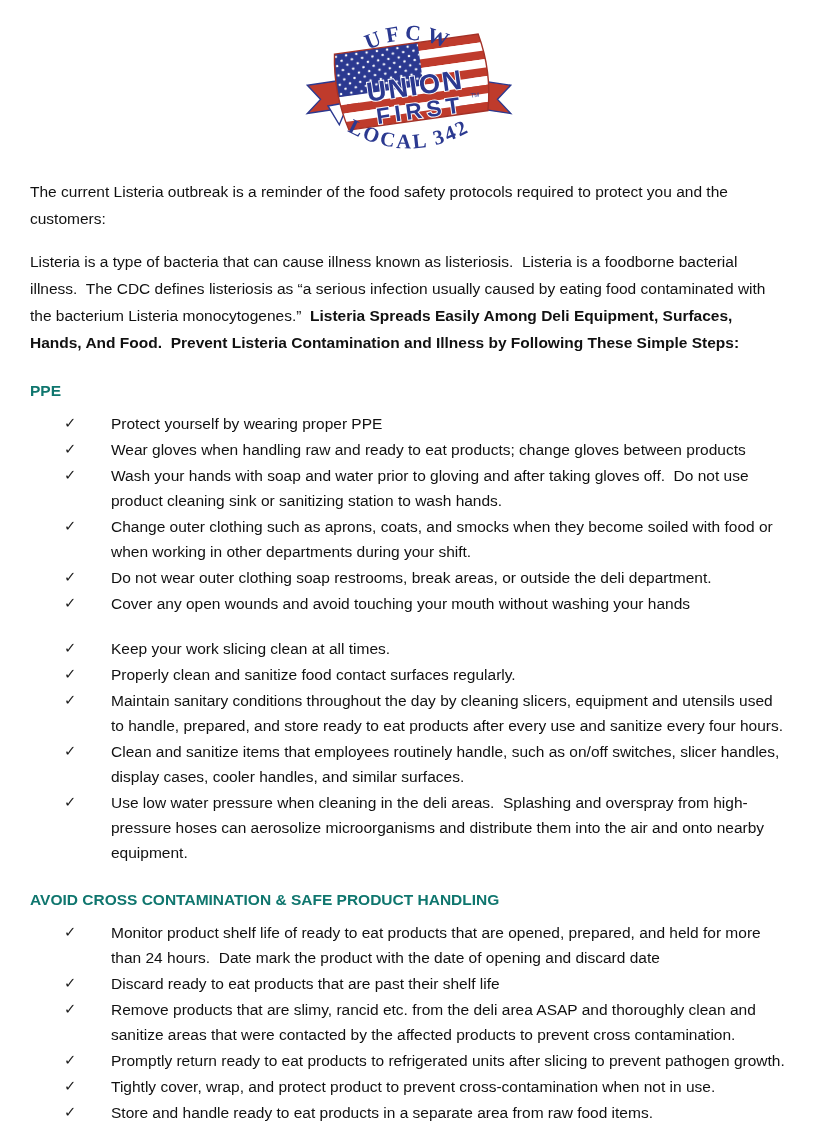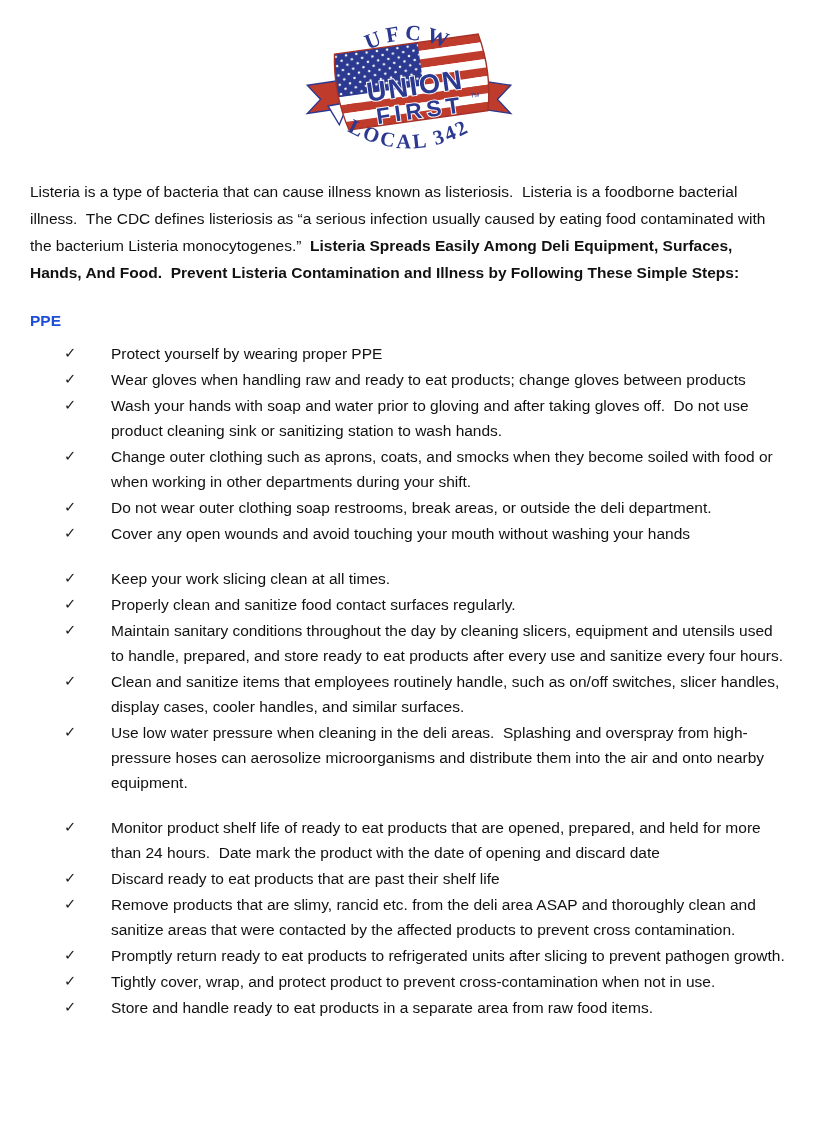--- a/index.html
+++ b/index.html
@@ -4,21 +4,21 @@
 <style>
   html,body{margin:0;padding:0;background:#ffffff;}
   body{
     width:818px;height:1124px;overflow:hidden;
     font-family:"Liberation Sans",sans-serif;color:#111;
   }
   .page{padding:6px 30px 0 30px;}
   .logo-wrap{display:flex;justify-content:center;margin:0 0 6px 0;}
   p.body{font-size:15.5px;line-height:27px;margin:0 0 16px 0;white-space:pre-wrap;}
   p.body b{font-weight:bold;}
-  h2.sec{font-size:15.5px;font-weight:bold;margin:26px 0 11px 0;color:#1d4ed8;}
+  h2.sec{font-size:15.5px;font-weight:bold;margin:26px 0 11px 0;color:#0f766e;}
   ul.checks{list-style:none;margin:0 0 20px 0;padding:0 0 0 34px;}
   li.check-item{display:flex;align-items:flex-start;font-size:15.5px;line-height:25px;}
   li.check-item + li.check-item{margin-top:1px;}
   .check{flex:0 0 23px;font-size:14.5px;color:#1a1a1a;}
   .itext{flex:1;white-space:pre-wrap;margin-left:24px;}
   svg text{user-select:none;}
 </style>
 </head>
 <body>
 
@@ -66,20 +66,21 @@
 
       <text font-family="Liberation Serif, serif" font-size="23" font-weight="bold" letter-spacing="5" fill="#2b3990">
         <textPath href="#arcTop" startOffset="50%" text-anchor="middle">UFCW</textPath>
       </text>
       <text font-family="Liberation Serif, serif" font-size="22" font-weight="bold" letter-spacing="2.5" fill="#2b3990">
         <textPath href="#arcBot" startOffset="50%" text-anchor="middle">LOCAL 342</textPath>
       </text>
     </svg>
   </div>
 
+  <p class="body">The current Listeria outbreak is a reminder of the food safety protocols required to protect you and the customers:</p>
   <p class="body"><span>Listeria is a type of bacteria that can cause illness known as listeriosis.  Listeria is a foodborne bacterial illness.  The CDC defines listeriosis as “a serious infection usually caused by eating food contaminated with the bacterium Listeria monocytogenes.”  </span><b>Listeria Spreads Easily Among Deli Equipment, Surfaces, Hands, And Food.  Prevent Listeria Contamination and Illness by Following These Simple Steps:</b></p>
 
   <h2 class="sec">PPE</h2>
   <ul class="checks">
     <li class="check-item">
         <span class="check">✓</span>
         <span class="itext">Protect yourself by wearing proper PPE</span>
       </li>
     <li class="check-item">
         <span class="check">✓</span>
@@ -119,20 +120,21 @@
     <li class="check-item">
         <span class="check">✓</span>
         <span class="itext">Clean and sanitize items that employees routinely handle, such as on/off switches, slicer handles, display cases, cooler handles, and similar surfaces.</span>
       </li>
     <li class="check-item">
         <span class="check">✓</span>
         <span class="itext">Use low water pressure when cleaning in the deli areas.  Splashing and overspray from high-pressure hoses can aerosolize microorganisms and distribute them into the air and onto nearby equipment.</span>
       </li>
   </ul>
 
+  <h2 class="sec">AVOID CROSS CONTAMINATION &amp; SAFE PRODUCT HANDLING</h2>
   <ul class="checks">
     <li class="check-item">
         <span class="check">✓</span>
         <span class="itext">Monitor product shelf life of ready to eat products that are opened, prepared, and held for more than 24 hours.  Date mark the product with the date of opening and discard date</span>
       </li>
     <li class="check-item">
         <span class="check">✓</span>
         <span class="itext">Discard ready to eat products that are past their shelf life</span>
       </li>
     <li class="check-item">

